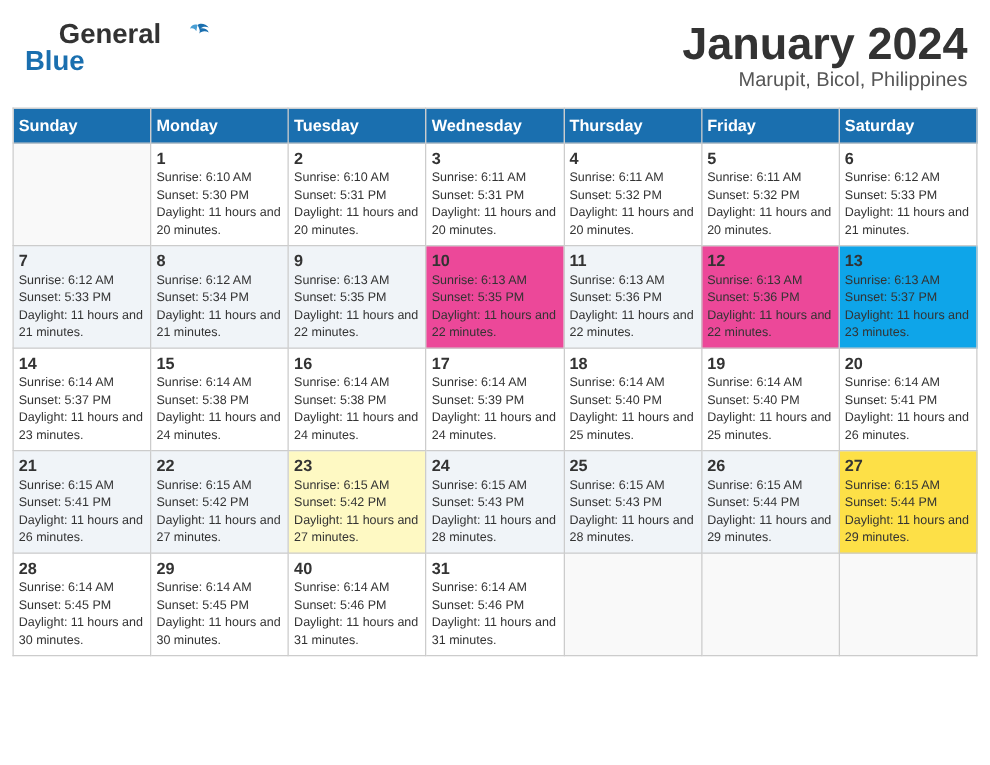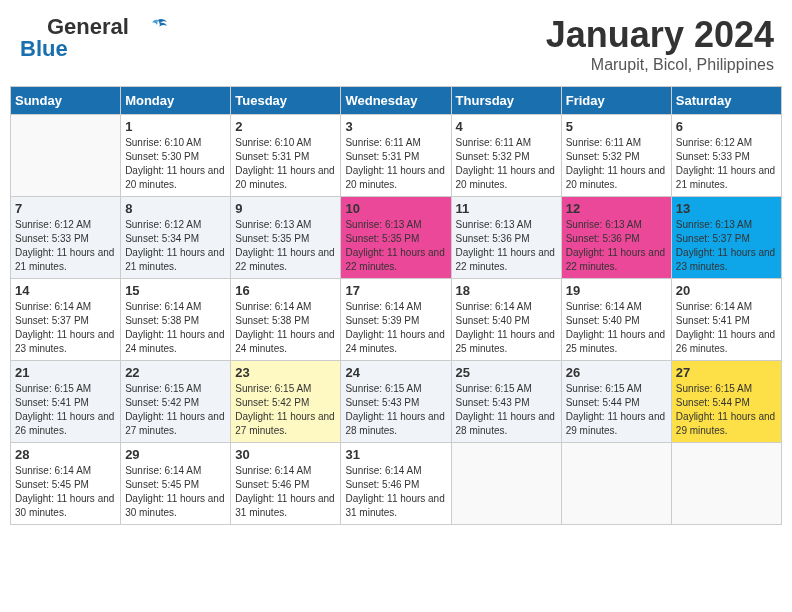--- a/index.html
+++ b/index.html
@@ -227,21 +227,21 @@
       <tr>
         <td>
           <span class="day-number">28</span>
           <div class="day-info">Sunrise: 6:14 AM<br>Sunset: 5:45 PM<br>Daylight: 11 hours and 30 minutes.</div>
         </td>
         <td>
           <span class="day-number">29</span>
           <div class="day-info">Sunrise: 6:14 AM<br>Sunset: 5:45 PM<br>Daylight: 11 hours and 30 minutes.</div>
         </td>
         <td>
-          <span class="day-number">30</span>
+          <span class="day-number">40</span>
           <div class="day-info">Sunrise: 6:14 AM<br>Sunset: 5:46 PM<br>Daylight: 11 hours and 31 minutes.</div>
         </td>
         <td>
           <span class="day-number">31</span>
           <div class="day-info">Sunrise: 6:14 AM<br>Sunset: 5:46 PM<br>Daylight: 11 hours and 31 minutes.</div>
         </td>
         <td class="empty-cell" style="background: rgb(249, 249, 249);"></td>
         <td class="empty-cell" style="background: rgb(249, 249, 249);"></td>
         <td class="empty-cell" style="background: rgb(249, 249, 249);"></td>
       </tr>

